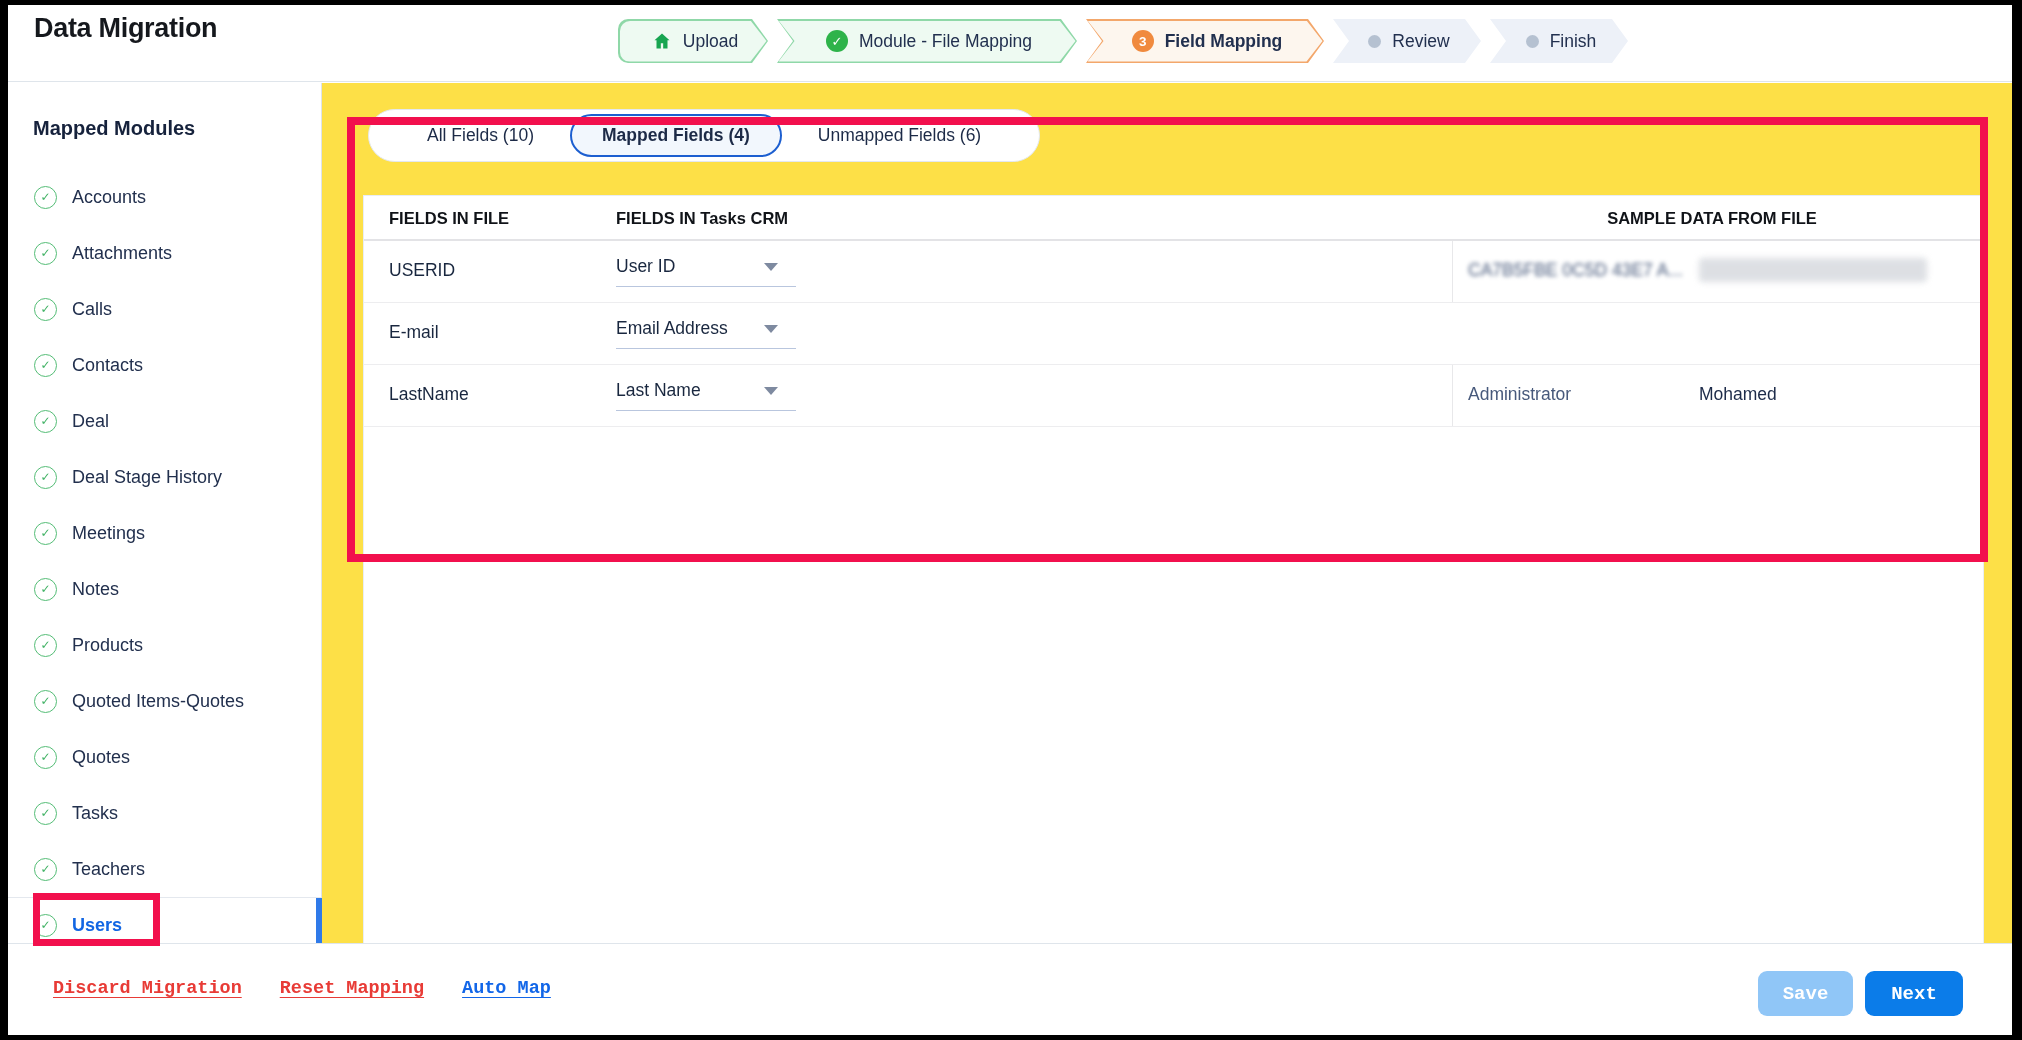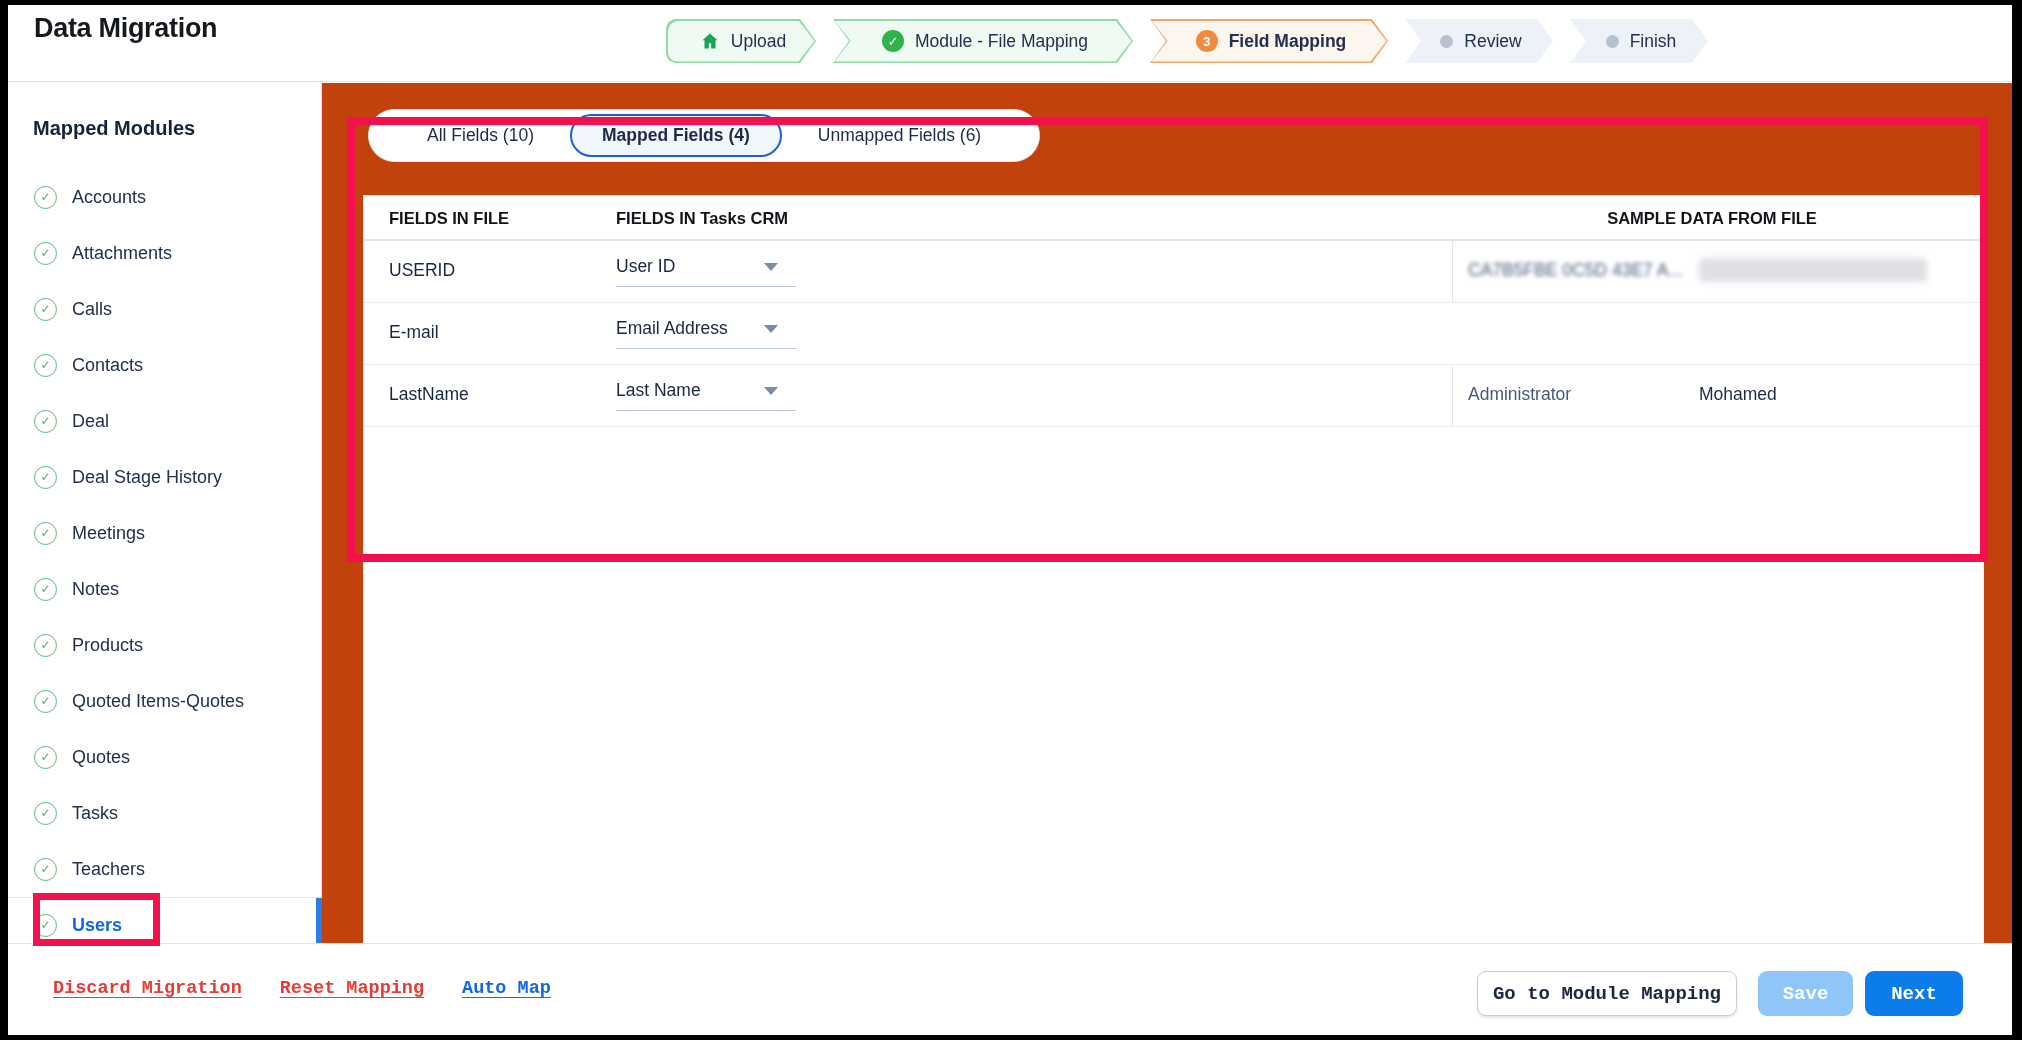--- a/index.html
+++ b/index.html
@@ -5,21 +5,21 @@
   * { margin:0; padding:0; box-sizing:border-box; }
   body { background:#555; font-family:"Liberation Sans","DejaVu Sans",sans-serif; }
   .screen { position:relative; width:2022px; height:1040px; background:#fff; overflow:hidden; }
   .black-frame { position:absolute; inset:0; border:5px solid #000; border-left-width:8px; border-right-width:10px; z-index:100; pointer-events:none; }
 
   
   .app-header { position:absolute; left:8px; top:5px; right:10px; height:77px; background:#fff; border-bottom:1px solid #dfe5eb; z-index:5; }
   .page-title { position:absolute; left:26px; top:8px; font-size:27px; font-weight:700; color:#15181d; letter-spacing:-0.3px; }
 
   
-  .stepper { position:absolute; left:610px; top:14px; height:44px; display:flex; gap:17px;margin-left:48px; }
+  .stepper { position:absolute; left:610px; top:14px; height:44px; display:flex; gap:9px; }
   .step { position:relative; height:44px; }
   .chev-border, .chev-fill { position:absolute; clip-path:polygon(0 0, calc(100% - 16px) 0, 100% 50%, calc(100% - 16px) 100%, 0 100%, 16px 50%); }
   .step.first .chev-border, .step.first .chev-fill { clip-path:polygon(0 0, calc(100% - 16px) 0, 100% 50%, calc(100% - 16px) 100%, 0 100%); border-radius:10px 0 0 10px; }
   .chev-border { inset:0; }
   .chev-fill { inset:1.5px; }
   .step.done  .chev-border { background:#8fd8a8; } .step.done  .chev-fill { background:#eefaf2; }
   .step.active .chev-border { background:#f3a express66b; }
   .step.active .chev-border { background:#f3a76b; } .step.active .chev-fill { background:#fdf6ee; }
   .step.pending .chev-border { background:#edf1f8; } .step.pending .chev-fill { background:#edf1f8; }
   .step-content { position:relative; display:flex; align-items:center; justify-content:center; gap:11px; height:100%; padding:0 10px 0 14px; color:#22304f; font-size:17.5px; font-weight:500; }
@@ -31,21 +31,21 @@
   
   .sidebar { position:absolute; left:8px; top:83px; width:314px; bottom:97px; background:#fff; border-right:1px solid #dde3eb; z-index:4; }
   .sidebar-title { position:absolute; left:25px; top:34px; font-size:20px; font-weight:700; color:#16223c; }
   .module-list { position:absolute; left:0; right:0; top:86px; }
   .module-item { height:56px; display:flex; align-items:center; gap:15px; padding-left:26px; font-size:18px; color:#22304e; cursor:pointer; position:relative; }
   .module-check { flex:0 0 auto; width:23px; height:23px; border:1.5px solid #54bd76; border-radius:50%; color:#3fb163; font-size:12px; font-weight:700; display:flex; align-items:center; justify-content:center; }
   .module-item.selected { color:#1266e3; font-weight:700; border-top:1px solid #e4e8ee; border-bottom:1px solid #e4e8ee; }
   .module-item.selected::after { content:""; position:absolute; right:-1px; top:0; bottom:0; width:6px; background:#2f7ae9; }
 
   
-  .main { position:absolute; left:322px; top:83px; right:10px; bottom:97px; background:#c2410c; }
+  .main { position:absolute; left:322px; top:83px; right:10px; bottom:97px; background:#fde047; }
   .tabs-bar { position:absolute; left:46px; top:26px; height:53px; background:#fff; border:1px solid #e3e8f0; border-radius:27px; display:inline-flex; align-items:center; padding:0 22px; }
   .tab { padding:0 36px; font-size:17.5px; color:#1c2a47; cursor:pointer; white-space:nowrap; }
   .tab.active { border:2.5px solid #1d5fd0; background:#f2f7fd; border-radius:24px; padding:9px 30px; font-weight:700; }
 
   
   .table-panel { position:absolute; left:41px; top:112px; width:1621px; bottom:0; background:#fff; border:1px solid #e9edf3; border-bottom:none; }
   .t-head { position:relative; height:45px; border-bottom:2px solid #e3e3e6; }
   .t-head .h { position:absolute; top:13px; font-size:16.5px; font-weight:700; color:#101318; }
   .h-file { left:25px; }
   .h-crm { left:252px; }
@@ -246,21 +246,20 @@
       </div>
     </div>
   </div>
 
   <div class="footer">
     <div class="footer-links">
       <span class="f-link danger">Discard Migration</span>
       <span class="f-link danger">Reset Mapping</span>
       <span class="f-link primary">Auto Map</span>
     </div>
-    <div class="btn btn-module-map">Go to Module Mapping</div>
     <div class="btn btn-save">Save</div>
     <div class="btn btn-next">Next</div>
   </div>
 
   <div class="anno anno-table"></div>
   <div class="anno anno-users"></div>
 
   <div class="black-frame"></div>
 </div>
 

